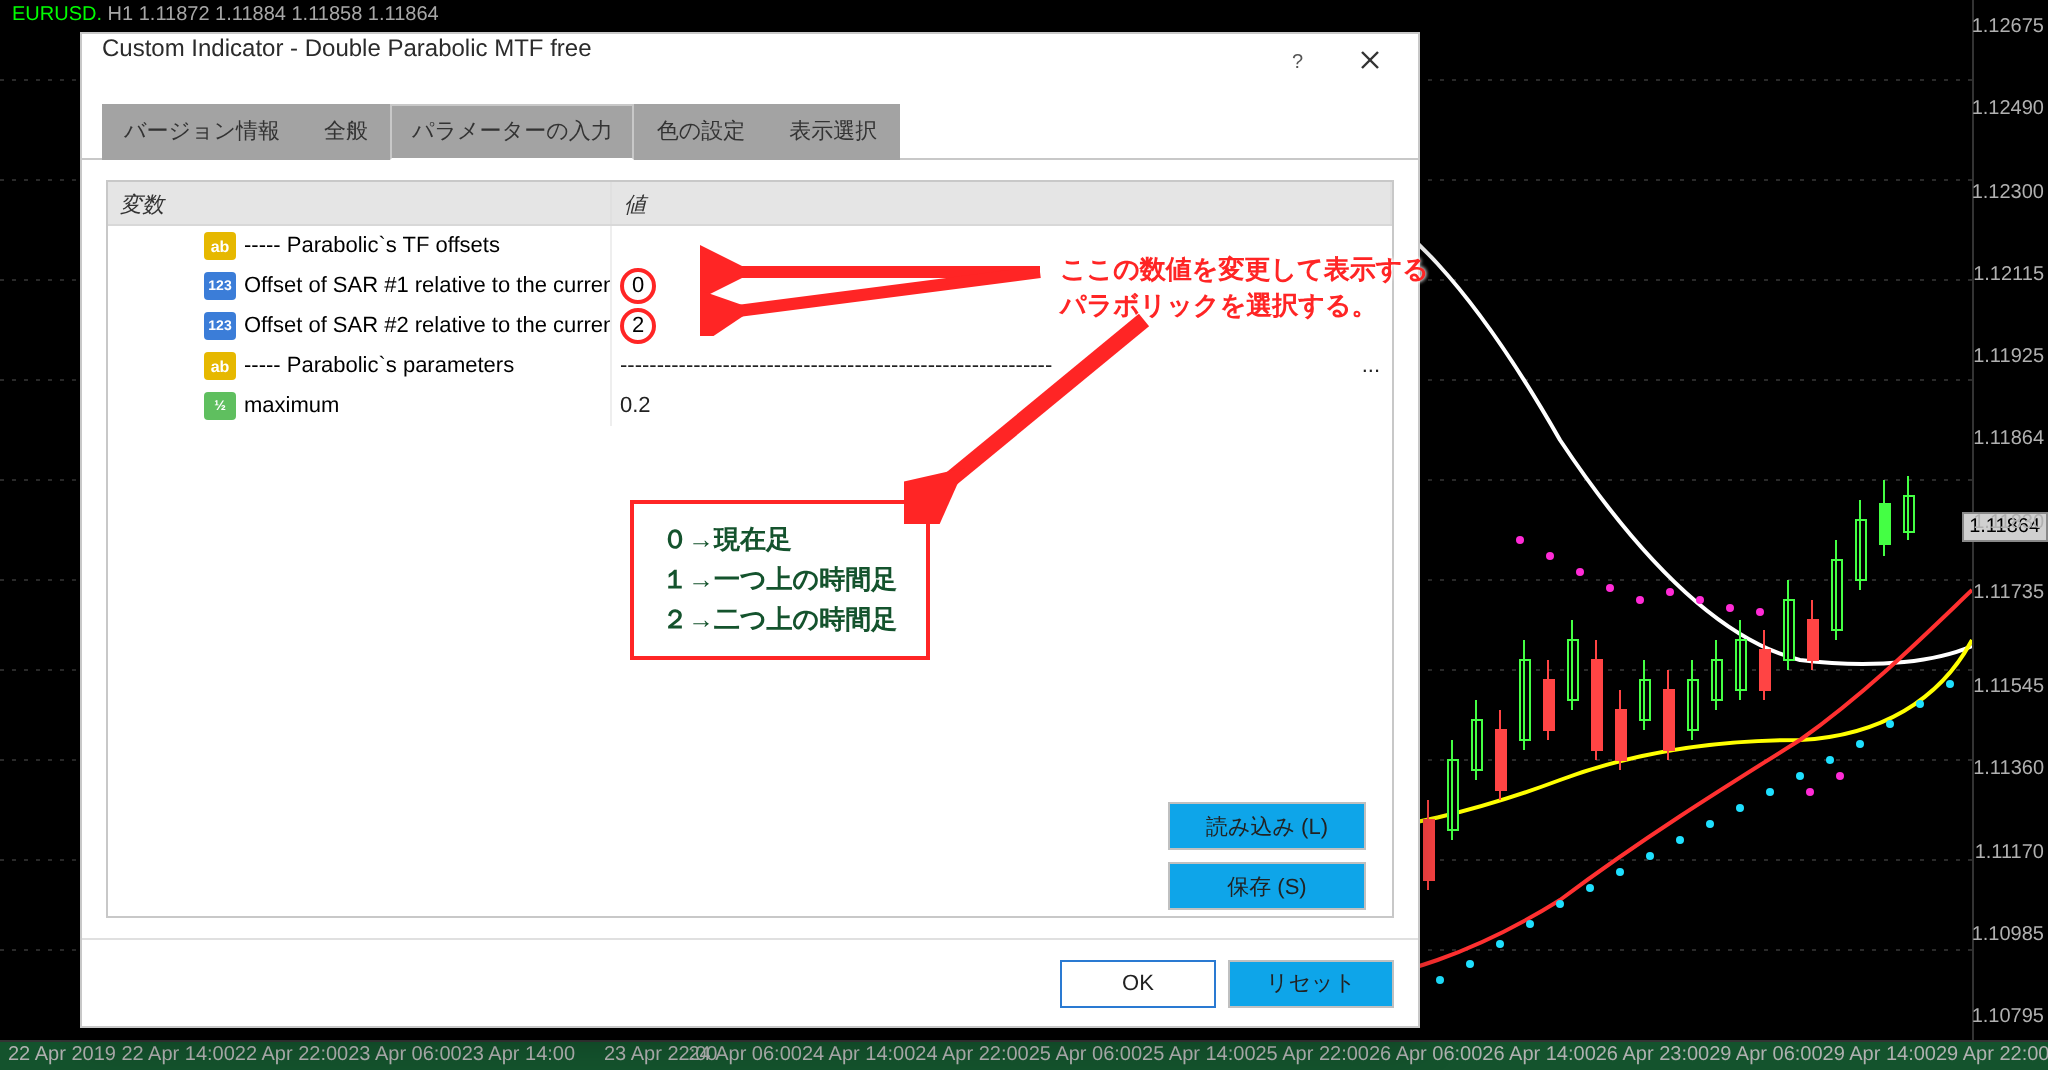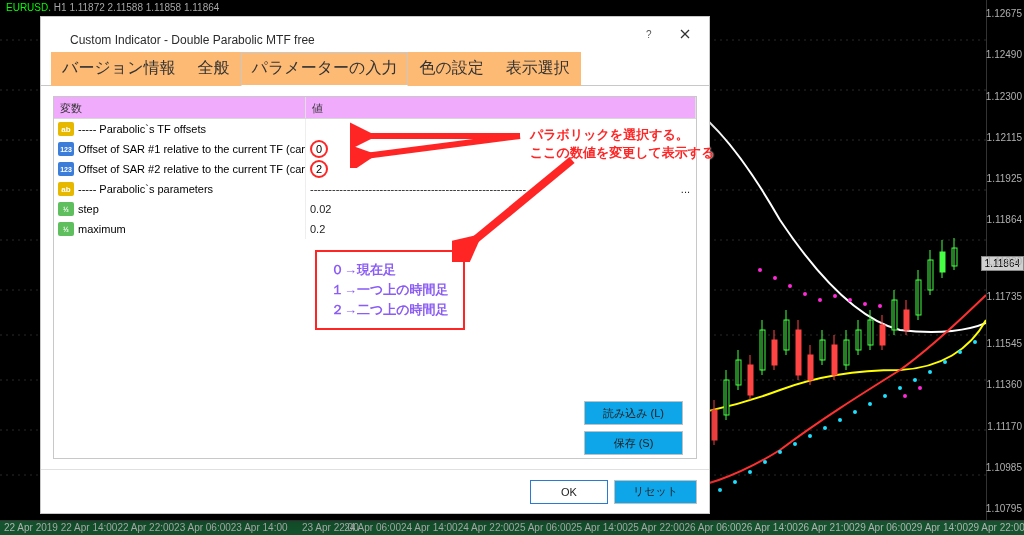--- a/index.html
+++ b/index.html
@@ -9,52 +9,52 @@
   .price-axis { position: absolute; right: 0; top: 0; width: 38px; bottom: 15px; background: #000; border-left: 1px solid #333; color: #b0b0b0; font-size: 10px; }
   .price-tick { position: absolute; right: 2px; text-align: right; white-space: nowrap; }
   .time-axis { position: absolute; left: 0; right: 0; bottom: 0; height: 15px; background: #14532d; color: #b0b0b0; font-size: 10px; border-top: 1px solid #333; }
   .time-tick { position: absolute; top: 1px; white-space: nowrap; }
   .symbolbar { position: absolute; top: 2px; left: 6px; color: #aaa; font-size: 10px; white-space: nowrap; }
   .symbolbar .sym { color: #00ff00; }
   .price-tag { position: absolute; right: 0; background: #d0d0d0; color: #000; font-size: 10px; padding: 1px 3px; border: 1px solid #888; }
 
   
   .dialog { position: absolute; left: 40px; top: 16px; width: 670px; height: 498px; background: #fff; border: 1px solid #c8c8c8; box-shadow: 0 6px 20px rgba(0,0,0,0.25); display: flex; flex-direction: column; }
-  .titlebar { height: 30px; padding: 0 6px 0 10px; display: flex; align-items: flex-end; font-size: 12px; color: #2b2b2b; margin-left: 19px; }
+  .titlebar { height: 30px; padding: 0 6px 0 10px; display: flex; align-items: flex-start; font-size: 12px; color: #2b2b2b; }
   .titlebar .ttxt { flex: 1; }
   .tbtn { width: 36px; height: 26px; display: flex; align-items: center; justify-content: center; color: #555; }
   .tbtn svg { width: 10px; height: 10px; }
   .tabs { display: flex; gap: 0; padding: 4px 10px 0 10px; border-bottom: 1px solid #c8c8c8; }
-  .tab { padding: 5px 10px 6px; font-size: 16px; color: #333; border: 1px solid transparent; border-bottom: none; cursor: default; position: relative; top: 1px; background: #fdba74; }
+  .tab { padding: 5px 10px 6px; font-size: 11px; color: #333; border: 1px solid transparent; border-bottom: none; cursor: default; position: relative; top: 1px; background: #a3a3a3; }
   .tab.active { border-color: #c8c8c8; border-bottom: 1px solid #fff; }
   .body { flex: 1; padding: 10px 12px 10px 12px; display: flex; flex-direction: column; }
   .grid-wrap { flex: 1; border: 1px solid #c8c8c8; background: #fff; display: flex; flex-direction: column; }
-  .grid-head { height: 22px; display: flex; background: #f0abfc; border-bottom: 1px solid #d8d8d8; }
+  .grid-head { height: 22px; display: flex; background: #e5e5e5; border-bottom: 1px solid #d8d8d8; font-style: italic; }
   .grid-head .hcell { padding: 4px 6px; color: #333; border-right: 1px solid #e0e0e0; }
   .col-var { width: 252px; }
   .col-val { flex: 1; }
   .grid-rows { flex: 1; position: relative; overflow: hidden; }
   .row { height: 20px; display: flex; align-items: center; }
   .row:nth-child(odd){ background:#fff; } .row:nth-child(even){ background:#fff; }
   .row .cell { padding: 0 4px; display: flex; align-items: center; gap: 4px; height: 100%; }
   .row .cell.var { width: 252px; border-right: 1px solid #eee; overflow: hidden; white-space: nowrap; text-overflow: ellipsis; }
   .row .cell.val { flex: 1; color: #222; }
-  .vtype { width: 16px; height: 14px; flex: 0 0 16px; display: flex; align-items: center; justify-content: center; font-size: 8px; font-weight: bold; color: #fff; border-radius: 2px; }
+  .vtype { width: 16px; height: 14px; flex: 0 0 16px; display: flex; align-items: center; justify-content: center; font-size: 8px; font-weight: bold; color: #fff; border-radius: 2px; margin-left: 44px; }
   .vt-ab { background: #e6b800; }
   .vt-123 { background: #3b7dd8; font-size: 7px; }
   .vt-02 { background: #5fbf5f; font-size: 7px; }
   .side-buttons { position: absolute; right: 26px; bottom: 58px; display: flex; flex-direction: column; gap: 6px; }
   .btn { background: #0ea5e9; border: 1px solid #c0c0c0; color: #222; font-size: 11px; height: 24px; padding: 0 18px; cursor: default; }
   .dlg-footer { height: 44px; display: flex; align-items: center; justify-content: flex-end; gap: 6px; padding: 0 12px; border-top: 1px solid #e0e0e0; }
   .btn.ok { border-color: #2a7ad2; background:#fff; }
 
   
   .annot-arrow { position: absolute; pointer-events: none; }
   .annot-text { position: absolute; color: #ff2525; font-weight: bold; font-size: 13px; text-shadow: 0 0 2px #fff, 0 0 2px #fff; line-height: 1.35; pointer-events: none; }
-  .annot-box { position: absolute; border: 2px solid #ff2525; padding: 8px 14px; background: rgba(255,255,255,0.0); color: #8b5cf6; font-size: 13px; font-weight: bold; line-height: 1.55; pointer-events: none; }
+  .annot-box { position: absolute; border: 2px solid #ff2525; padding: 8px 14px; background: rgba(255,255,255,0.0); color: #14532d; font-size: 13px; font-weight: bold; line-height: 1.55; pointer-events: none; }
   .val-circle { display:inline-block; border: 2px solid #ff2525; border-radius: 50%; min-width: 18px; height: 18px; line-height: 14px; text-align: center; padding: 0 3px; color:#000; font-size:11px; }
 </style>
 </head>
 <body>
 
 <div class="chart-bg">
   <div class="chart-area">
 
     <svg viewBox="0 0 986 520" width="986" height="520" style="position:absolute;inset:0">
       <g stroke="#2a2a2a" stroke-dasharray="2 4">
@@ -199,21 +199,21 @@
           </g>
         <g stroke="#44ff44" fill="#000">
             <rect x="952" y="248" width="5" height="18"></rect>
             <line x1="954" y1="238" x2="954" y2="270"></line>
           </g>
       </g>
     </svg>
     <div class="symbolbar">
       <span class="sym">EURUSD.</span>
       <span>H1</span>
-      <span>1.11872 2.11588 1.11858 1.11864</span>
+      <span>1.11872 1.11884 1.11858 1.11864</span>
     </div>
   </div>
 
   <div class="price-axis" id="priceAxis">
     <div class="price-tag" style="top:256px">1.11864</div>
   <div class="price-tick" style="top: 8px;">1.12675</div>
       <div class="price-tick" style="top: 49.25px;">1.12490</div>
       <div class="price-tick" style="top: 90.5px;">1.12300</div>
       <div class="price-tick" style="top: 131.75px;">1.12115</div>
       <div class="price-tick" style="top: 173px;">1.11925</div>
@@ -235,21 +235,21 @@
       <div class="time-tick" style="left: 230.824px;">23 Apr 14:00</div>
       <div class="time-tick" style="left: 302px;">23 Apr 22:00</div>
       <div class="time-tick" style="left: 344.235px;">24 Apr 06:00</div>
       <div class="time-tick" style="left: 400.941px;">24 Apr 14:00</div>
       <div class="time-tick" style="left: 457.647px;">24 Apr 22:00</div>
       <div class="time-tick" style="left: 514.353px;">25 Apr 06:00</div>
       <div class="time-tick" style="left: 571.059px;">25 Apr 14:00</div>
       <div class="time-tick" style="left: 627.765px;">25 Apr 22:00</div>
       <div class="time-tick" style="left: 684.471px;">26 Apr 06:00</div>
       <div class="time-tick" style="left: 741.176px;">26 Apr 14:00</div>
-      <div class="time-tick" style="left: 797.882px;">26 Apr 21:00</div>
+      <div class="time-tick" style="left: 797.882px;">26 Apr 23:00</div>
       <div class="time-tick" style="left: 854.588px;">29 Apr 06:00</div>
       <div class="time-tick" style="left: 911.294px;">29 Apr 14:00</div>
       <div class="time-tick" style="left: 968px;">29 Apr 22:00</div>
     </div>
 </div>
 
 <div class="dialog">
   <div class="titlebar">
     <span class="ttxt">Custom Indicator - Double Parabolic MTF free</span>
     <div class="tbtn">
@@ -308,27 +308,20 @@
           <div class="row">
             <div class="cell var">
               <span class="vtype vt-ab">ab</span>
               <span>----- Parabolic`s parameters</span>
             </div>
             <div class="cell val" style="position: relative;">-----------------------------------------------------------<span style="position: absolute; right: 6px;">...</span></div>
           </div>
           <div class="row">
             <div class="cell var">
               <span class="vtype vt-02">½</span>
-              <span>step</span>
-            </div>
-            <div class="cell val">0.02</div>
-          </div>
-          <div class="row">
-            <div class="cell var">
-              <span class="vtype vt-02">½</span>
               <span>maximum</span>
             </div>
             <div class="cell val">0.2</div>
           </div>
         </div>
     </div>
   </div>
 
   <div class="side-buttons">
     <button class="btn">読み込み (L)</button>
@@ -344,22 +337,22 @@
 <svg class="annot-arrow" style="left:350px;top:118px;width:180px;height:50px" viewBox="0 0 180 50">
   <defs>
       <marker id="ah1" markerWidth="12" markerHeight="12" refX="2" refY="6" orient="auto">
         <path d="M12,0 L0,6 L12,12 Z" fill="#ff2525"></path>
       </marker>
     </defs>
   <line x1="170" y1="18" x2="15" y2="18" stroke="#ff2525" stroke-width="6" marker-end="url(#ah1)"></line>
   <line x1="170" y1="18" x2="15" y2="38" stroke="#ff2525" stroke-width="6" marker-end="url(#ah1)"></line>
 </svg>
 <div class="annot-text" style="left:530px;top:126px">
+  <div>ここの数値を変更して表示する</div>
   <div>パラボリックを選択する。</div>
-  <div>ここの数値を変更して表示する</div>
 </div>
 <svg class="annot-arrow" style="left:452px;top:152px;width:130px;height:110px" viewBox="0 0 130 110">
   <defs>
       <marker id="ah2" markerWidth="14" markerHeight="14" refX="2" refY="7" orient="auto">
         <path d="M14,0 L0,7 L14,14 Z" fill="#ff2525"></path>
       </marker>
     </defs>
   <line x1="120" y1="8" x2="18" y2="92" stroke="#ff2525" stroke-width="8" marker-end="url(#ah2)"></line>
 </svg>
 <div class="annot-box" style="left:315px;top:250px">

